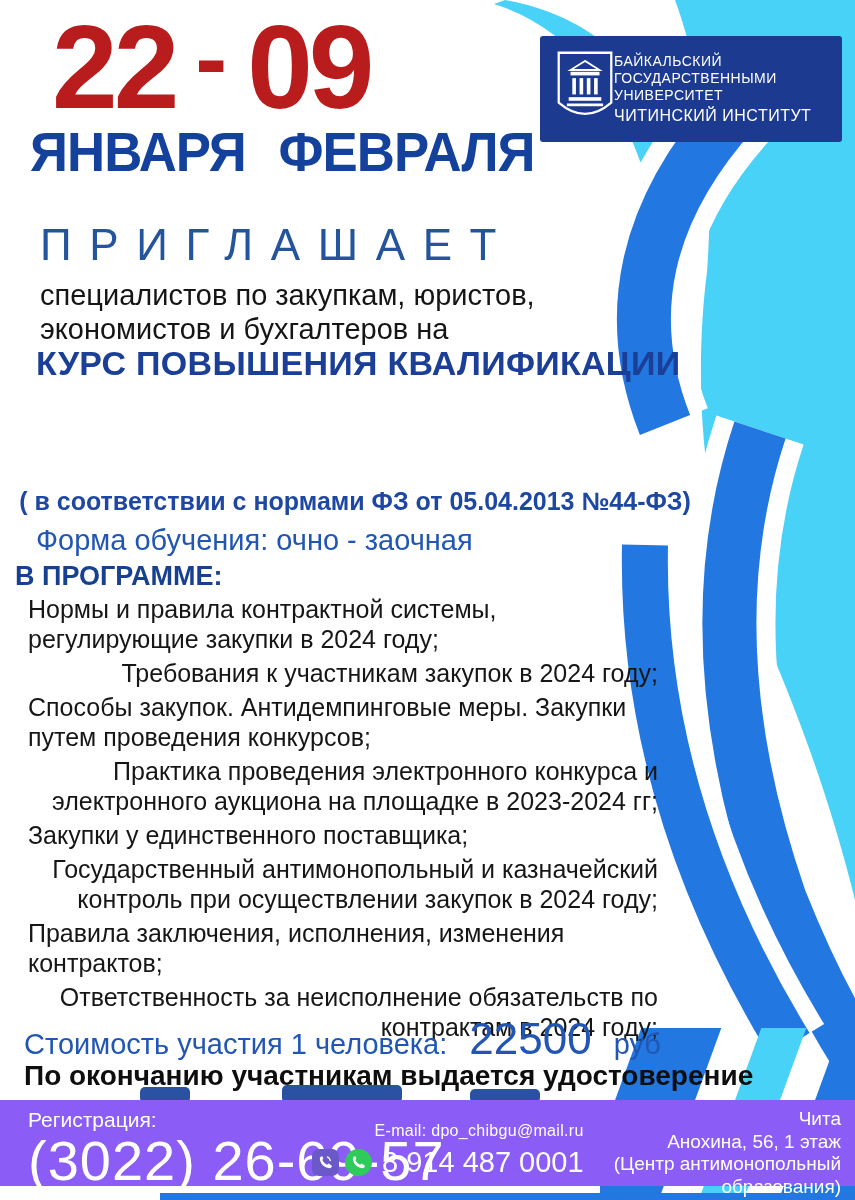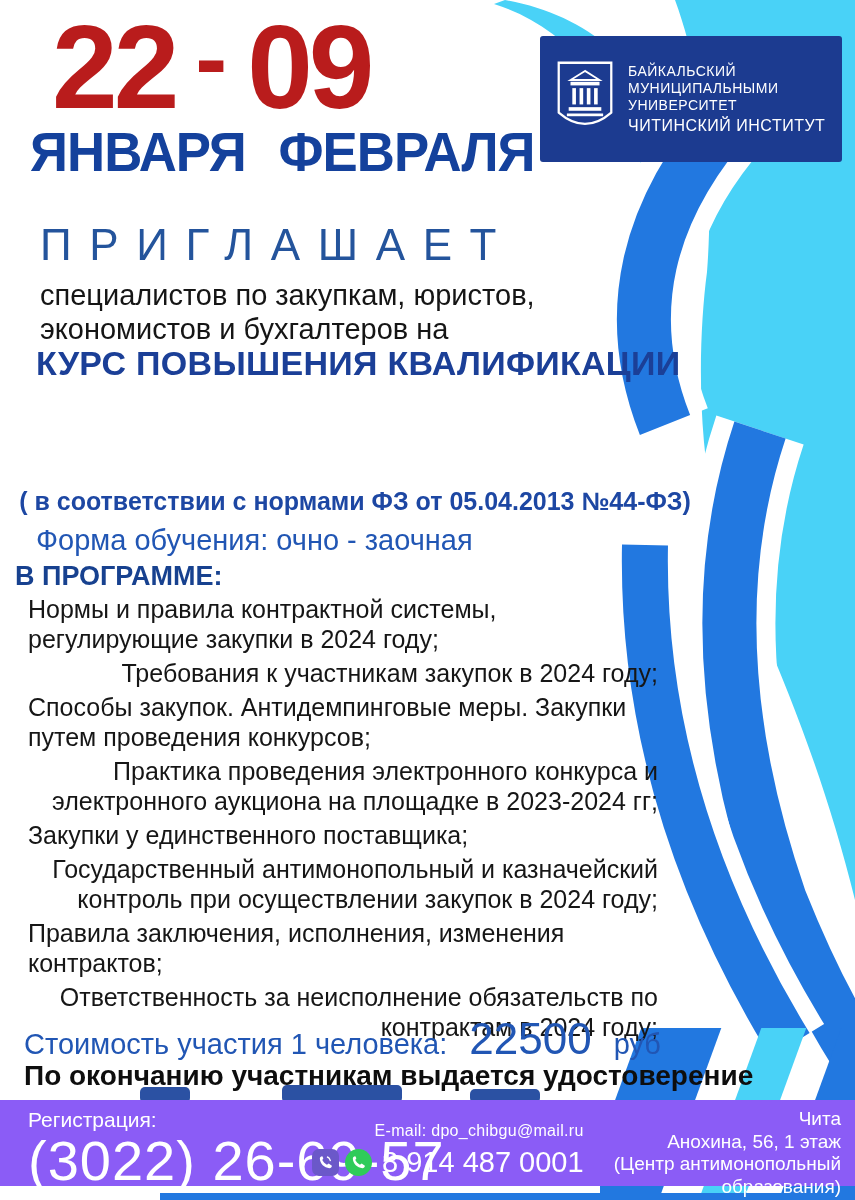--- a/index.html
+++ b/index.html
@@ -11,21 +11,21 @@
   .stripes{position:absolute;left:600px;top:1028px;width:255px;height:172px;overflow:hidden;z-index:1;}
   .stripe{position:absolute;top:-20px;bottom:-20px;transform:skewX(-20deg);}
   .peek{position:absolute;background:#2b51a3;border-radius:5px;z-index:1;}
   .bottom-bar{position:absolute;left:160px;top:1193px;width:695px;height:7px;background:#2278e0;z-index:2;}
   
   .content{position:absolute;inset:0;z-index:3;}
   .date-row{left:52px;top:8px;display:flex;align-items:center;color:#b91c1c;font-weight:700;}
   .date-day{font-size:118px;line-height:1;letter-spacing:-4px;}
   .date-dash{font-size:96px;line-height:1;margin:0 20px 18px 20px;}
   .month-row{left:30px;top:120px;display:flex;gap:34px;color:#14419c;font-weight:800;font-size:55px;letter-spacing:-1px;transform:scaleX(.96);transform-origin:left;}
-  .logo-box{left:540px;top:36px;width:302px;height:126px;background:#1c3b90;border-radius:3px;display:flex;align-items:center;padding-left:16px;box-sizing:border-box;gap:14px;}
+  .logo-box{left:540px;top:36px;width:302px;height:106px;background:#1c3b90;border-radius:3px;display:flex;align-items:center;padding-left:16px;box-sizing:border-box;}
   .logo-text{color:#fff;}
   .logo-text .l{font-size:14px;line-height:17px;letter-spacing:.5px;}
   .logo-text .branch{font-size:16px;line-height:20px;margin-top:2px;letter-spacing:.5px;}
   .invite-heading{left:40px;top:220px;font-size:44px;color:#24549c;letter-spacing:.40em;}
   .audience{left:40px;top:266px;font-size:29px;line-height:34px;color:#151515;margin-top:12px;}
   .kicker{left:36px;top:344px;font-size:34px;font-weight:700;color:#1b3f97;letter-spacing:.3px;}
   .course-title{left:15px;top:376px;width:680px;text-align:center;font-size:31px;line-height:36px;font-weight:700;color:#1b3f97;}
   .law-note{left:15px;top:487px;width:680px;text-align:center;font-size:25px;color:#1d47a3;font-weight:bold;}
   .form-line{left:36px;top:524px;font-size:29px;color:#2156b4;}
   .program-heading{left:15px;top:561px;width:660px;text-align:left;font-size:27px;font-weight:700;color:#17418f;}
@@ -95,21 +95,21 @@
         <rect x="16" y="24" width="32" height="4" fill="#ffffff"></rect>
         <rect x="18" y="31" width="4" height="18" fill="#ffffff"></rect>
         <rect x="26" y="31" width="4" height="18" fill="#ffffff"></rect>
         <rect x="34" y="31" width="4" height="18" fill="#ffffff"></rect>
         <rect x="42" y="31" width="4" height="18" fill="#ffffff"></rect>
         <rect x="14" y="52" width="36" height="4" fill="#ffffff"></rect>
         <rect x="12" y="59" width="40" height="3" fill="#ffffff"></rect>
       </svg>
       <div class="logo-text">
         <div class="l">БАЙКАЛЬСКИЙ</div>
-        <div class="l">МУНИЦИПАЛЬНЫМИ</div>
+        <div class="l">ГОСУДАРСТВЕННЫМИ</div>
         <div class="l">УНИВЕРСИТЕТ</div>
         <div class="branch">ЧИТИНСКИЙ ИНСТИТУТ</div>
       </div>
     </div>
 
     <div class="abs invite-heading">ПРИГЛАШАЕТ</div>
     <div class="abs audience">
       <div>специалистов по закупкам, юристов,</div>
       <div>экономистов и бухгалтеров на</div>
     </div>

